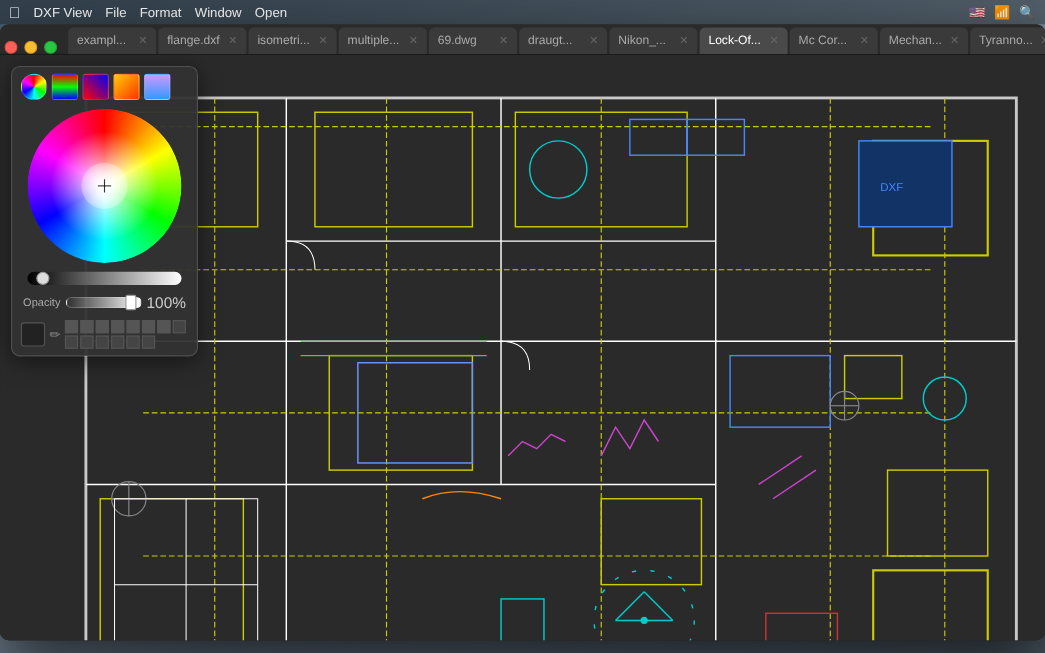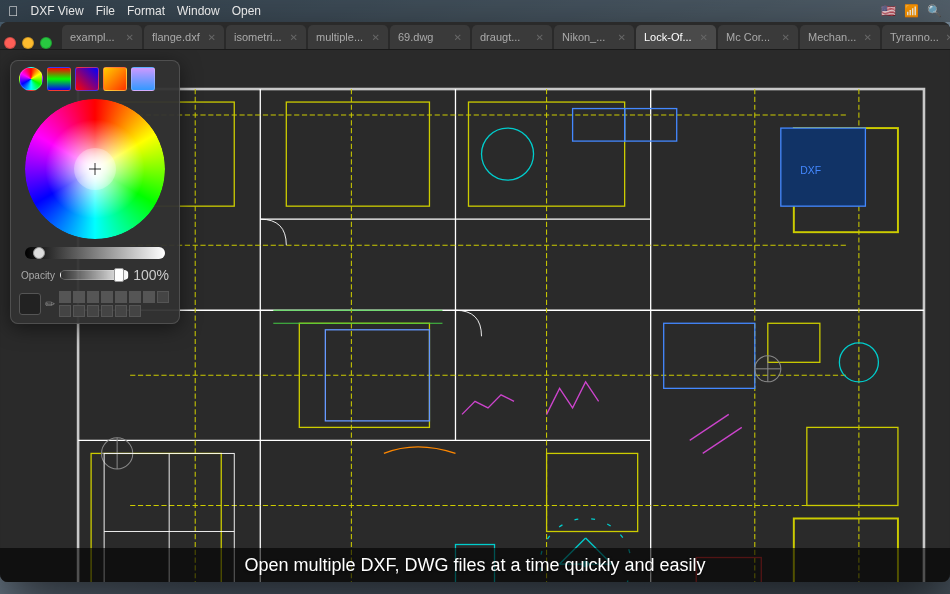--- a/index.html
+++ b/index.html
@@ -621,16 +621,13 @@
           <div class="mini-swatch" style="background:#444"></div>
           <div class="mini-swatch" style="background:#444"></div>
           <div class="mini-swatch" style="background:#444"></div>
           <div class="mini-swatch" style="background:#444"></div>
           <div class="mini-swatch" style="background:#444"></div>
         </div>
       </div>
     </div>
   </div>
 
-  <div class="bottom-bar">
-    <span class="bottom-text">Open multiple DXF, DWG files at a time quickly and easily</span>
-  </div>
 </div>
 
 </body></html>

